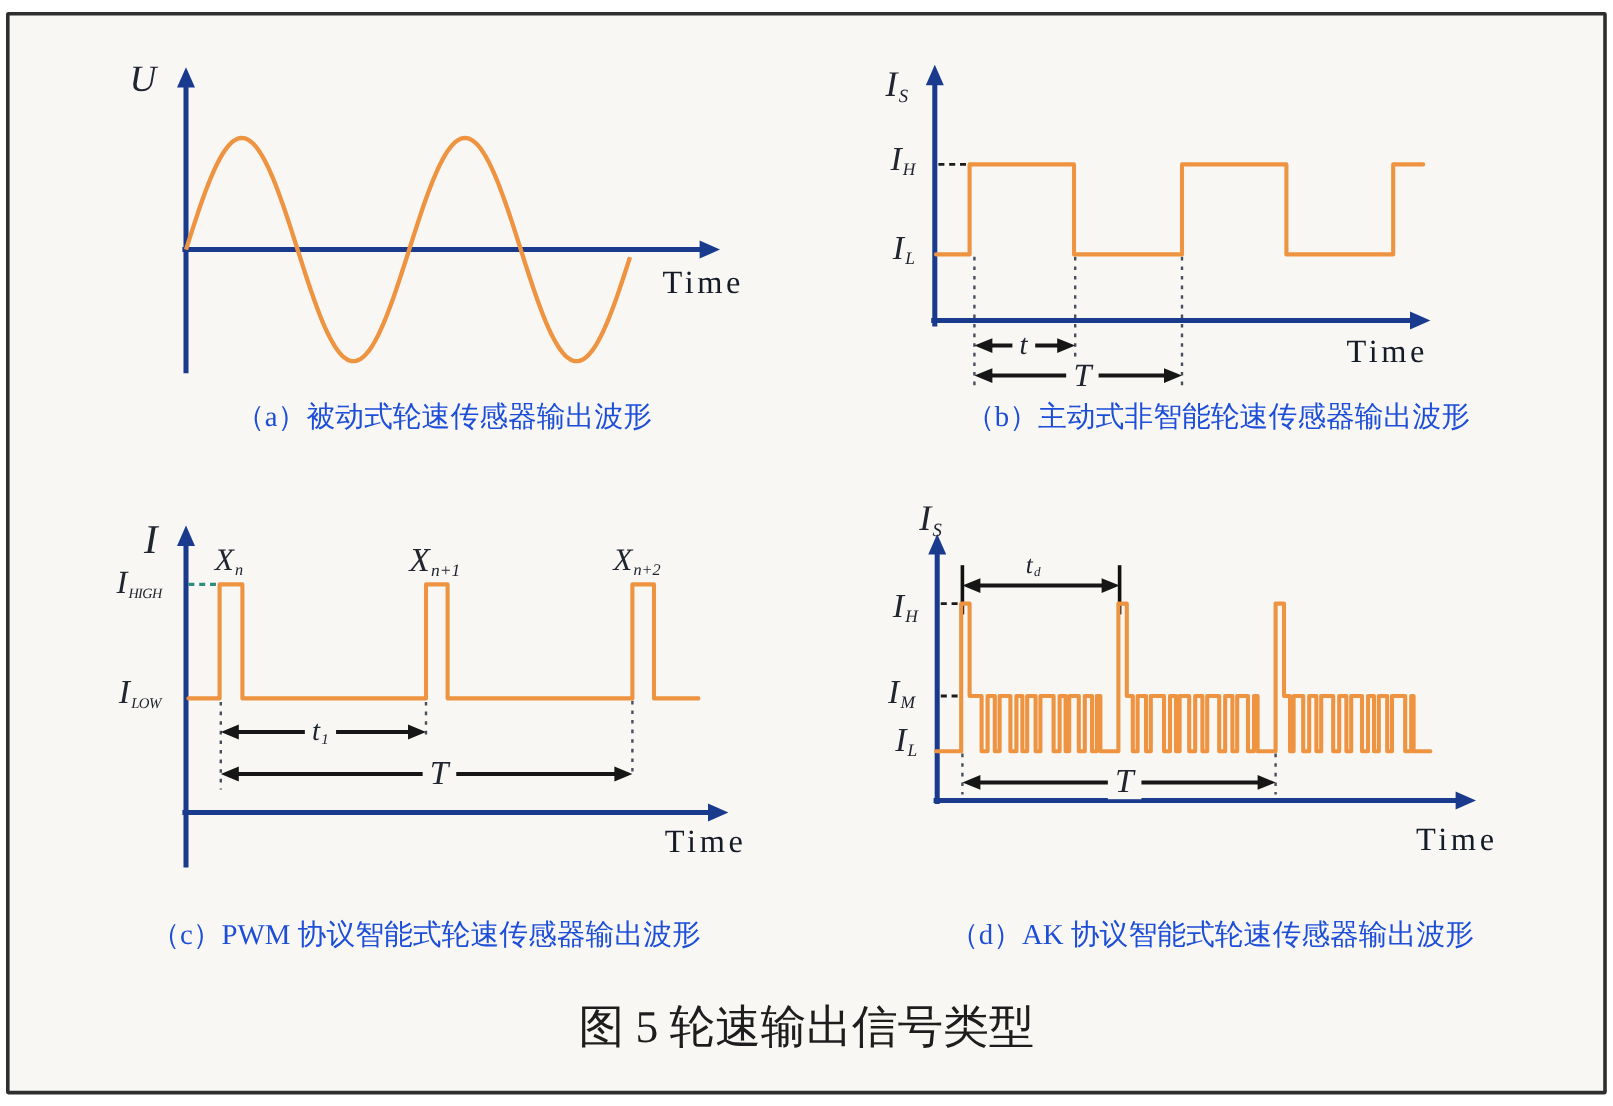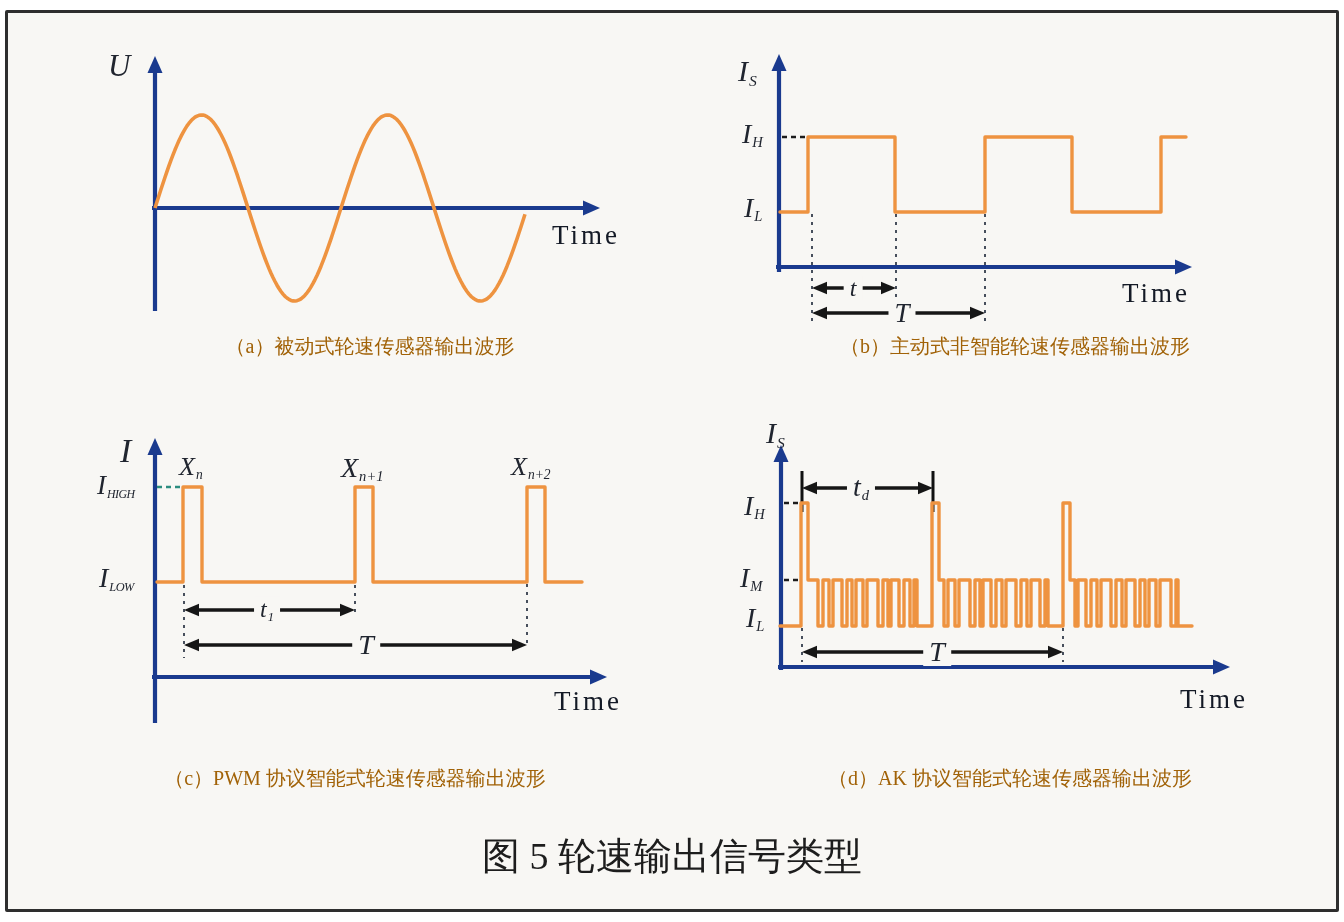--- a/index.html
+++ b/index.html
@@ -7,21 +7,21 @@
           font-family:"Liberation Serif","DejaVu Serif",serif;overflow:hidden;}
   .frame{position:absolute;left:5px;top:10px;width:1328px;height:896px;
          border:3px solid #2e2e2e;border-radius:2px;background:#f8f7f4;z-index:1;}
   #fig-svg{position:absolute;left:0;top:0;z-index:2;}
   .mlabel{position:absolute;z-index:3;color:#20252f;white-space:nowrap;line-height:1;}
   .math{font-style:italic;}
   .mlabel sub{font-size:0.52em;font-style:italic;vertical-align:-0.30em;margin-left:1px;letter-spacing:0;}
   .tight sub{font-size:0.44em;letter-spacing:-0.5px;}
   .pos-c{transform:translate(-50%,-50%);background:#f8f7f4;padding:0 6px;}
   .time{letter-spacing:3px;font-style:normal;color:#141a26;}
-  .caption{position:absolute;z-index:3;text-align:center;color:#a16207;font-size:20px;line-height:1.2;}
+  .caption{position:absolute;z-index:3;text-align:center;color:#1d4ed8;font-size:24px;line-height:1.2;}
   .figcap{font-size:38px;color:#1d1d1d;}
 </style>
 </head>
 <body>
 
 <div class="canvas">
   <div class="frame"></div>
 
   <svg id="fig-svg" width="1344" height="922">
       <line x1="155" y1="311" x2="155" y2="69" stroke="#1a3a8e" stroke-width="4.2"></line>
@@ -98,19 +98,19 @@
   <div class="mlabel math" style="left:511px;top:454px;font-size:26px;"><span>X</span><sub>n+2</sub></div>
   <div class="mlabel math pos-c" style="left:267px;top:610px;font-size:24px;"><span>t</span><sub>1</sub></div>
   <div class="mlabel math pos-c" style="left:366px;top:645px;font-size:28px;"><span>T</span></div>
   <div class="mlabel time" style="left:554px;top:688px;font-size:27px;">Time</div>
   <div class="caption" style="left:15px;top:766px;width:680px;">（c）PWM 协议智能式轮速传感器输出波形</div>
 
   <div class="mlabel math" style="left:766px;top:418px;font-size:30px;"><span>I</span><sub>S</sub></div>
   <div class="mlabel math" style="left:744px;top:492px;font-size:28px;"><span>I</span><sub>H</sub></div>
   <div class="mlabel math" style="left:740px;top:564px;font-size:28px;"><span>I</span><sub>M</sub></div>
   <div class="mlabel math" style="left:746px;top:604px;font-size:28px;"><span>I</span><sub>L</sub></div>
-  <div class="mlabel math pos-c" style="left:861px;top:488px;font-size:28px;"><span>t</span><sub>d</sub></div>
+  <div class="mlabel math pos-c" style="left:861px;top:472px;font-size:21px;"><span>t</span><sub>d</sub></div>
   <div class="mlabel math pos-c" style="left:937px;top:652px;font-size:28px;"><span>T</span></div>
   <div class="mlabel time" style="left:1180px;top:686px;font-size:27px;">Time</div>
   <div class="caption" style="left:685px;top:766px;width:650px;">（d）AK 协议智能式轮速传感器输出波形</div>
 
   <div class="caption figcap" style="left:0px;top:834px;width:1344px;">图 5 轮速输出信号类型</div>
 </div>
 
 </body></html>

